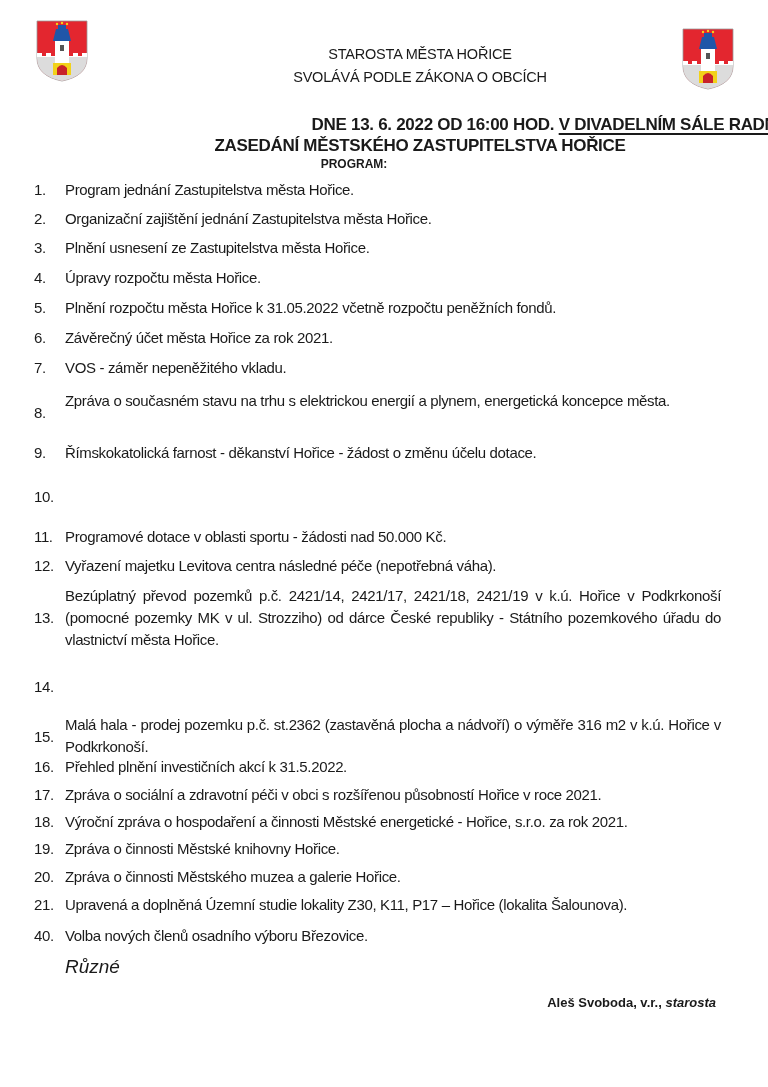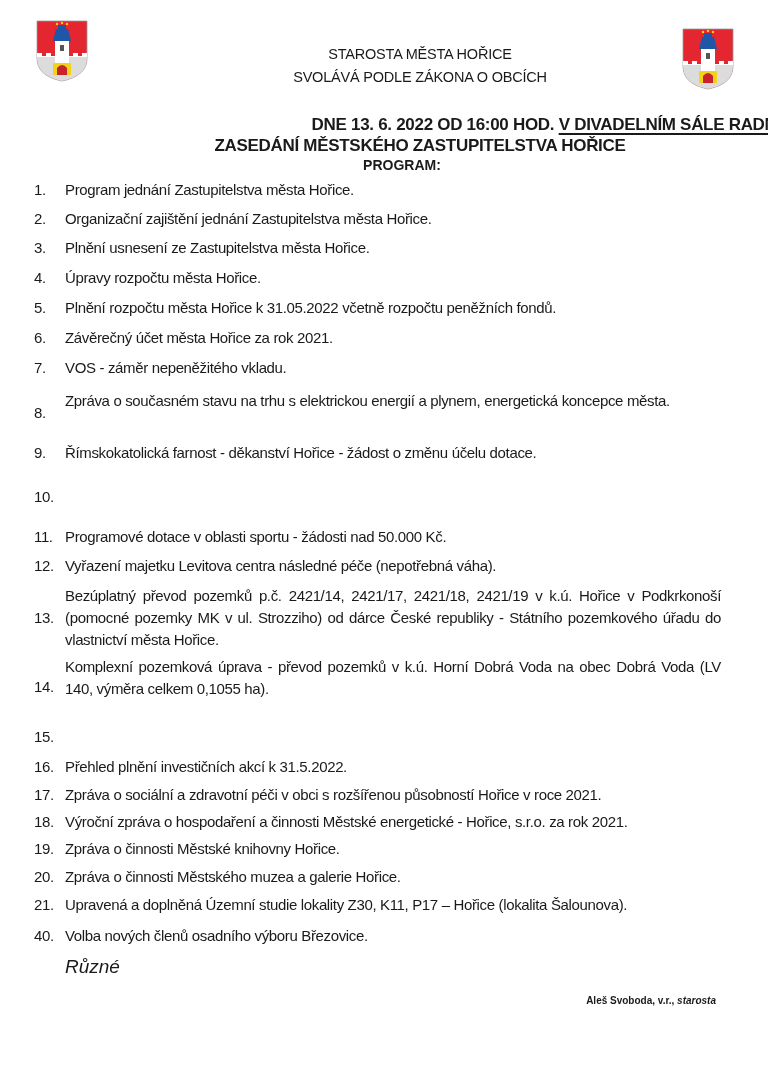--- a/index.html
+++ b/index.html
@@ -15,31 +15,31 @@
 
   .hdr { position: absolute; left: 0; width: 768px; text-align: center; white-space: nowrap; padding-left: 36px; }
   .hdr.small { font-size: 14.5px; letter-spacing: -0.2px; }
   .hdr.big { font-size: 17px; font-weight: bold; letter-spacing: -0.3px; }
   #h1 { top: 46px; }
   #h2 { top: 69px; }
   #h3 { top: 92px; margin-top: 44px; }
   #h4 { top: 115px; text-align: right; }
   .u { text-decoration: underline; text-decoration-thickness: 1.5px; text-underline-offset: 3px; }
 
-  #program-label { position: absolute; top: 157px; left: 0; width: 708px; text-align: center; font-weight: bold; font-size: 14px; margin-left: 48px; }
+  #program-label { position: absolute; top: 157px; left: 0; width: 708px; text-align: center; font-weight: bold; font-size: 12px; }
 
   .item { position: absolute; left: 0; width: 768px; font-size: 15px; line-height: 22px; letter-spacing: -0.35px; }
   .num { position: absolute; left: 34px; width: 30px; text-align: left; }
   .txt { position: absolute; left: 65px; width: 656px; }
   .txt.just { text-align: justify; text-align-last: left; }
   .it { font-style: italic; }
   .single .txt { white-space: nowrap; }
 
   #ruzne { position: absolute; left: 65px; top: 956px; font-style: italic; font-size: 19px; }
-  #signature { position: absolute; top: 995px; right: 52px; font-size: 10px; font-weight: bold; white-space: nowrap; }
+  #signature { position: absolute; top: 995px; right: 52px; font-size: 13px; font-weight: bold; white-space: nowrap; }
   #signature .it { font-style: italic; }
 </style>
 </head>
 <body>
 
 <div class="crest" id="crest-left">
   <svg viewBox="0 0 52 62">
     <path d="M1 1 H51 V38 Q51 56 26 61 Q1 56 1 38 Z" fill="#e3262f" stroke="#999" stroke-width="0.8"></path>
     <path d="M1 36 H51 V38 Q51 56 26 61 Q1 56 1 38 Z" fill="#dcdcdc"></path>
     <path d="M1 33 h5 v3 h4 v-3 h5 v3 h4 v-3 h14 v3 h4 v-3 h5 v3 h4 v-3 h5 v4 H1 Z" fill="#ffffff"></path>
@@ -131,25 +131,25 @@
     <span class="txt">Vyřazení majetku Levitova centra následné péče (nepotřebná váha).</span>
   </div>
 
 <div class="item" style="top:585px; height:66px">
     <span class="num" style="top:22px">13.</span>
     <span class="txt just">Bezúplatný převod pozemků p.č. 2421/14, 2421/17, 2421/18, 2421/19 v k.ú. Hořice v Podkrkonoší (pomocné pozemky MK v ul. Strozziho) od dárce České republiky - Státního pozemkového úřadu do vlastnictví města Hořice.</span>
   </div>
 
 <div class="item" style="top:656px; height:44px">
     <span class="num" style="top:20px">14.</span>
-    <span class="txt just">Komplexní pozemková úprava - převod pozemků v k.ú. Horní Dobrá Voda na obec Dobrá Voda (LV 140, výměra celkem 0,1055 ha).</span>
   </div>
 
 <div class="item" style="top:714px; height:44px">
     <span class="num" style="top:12px">15.</span>
+    <span class="txt just">Malá hala - prodej pozemku p.č. st.2362 (zastavěná plocha a nádvoří) o výměře 316 m2 v k.ú. Hořice v Podkrkonoší.</span>
   </div>
 
 <div class="item single" style="top:756px">
     <span class="num">16.</span>
     <span class="txt">Přehled plnění investičních akcí k 31.5.2022.</span>
   </div>
 <div class="item single" style="top:784px">
     <span class="num">17.</span>
     <span class="txt">Zpráva o sociální a zdravotní péči v obci s rozšířenou působností Hořice v roce 2021.</span>
   </div>

